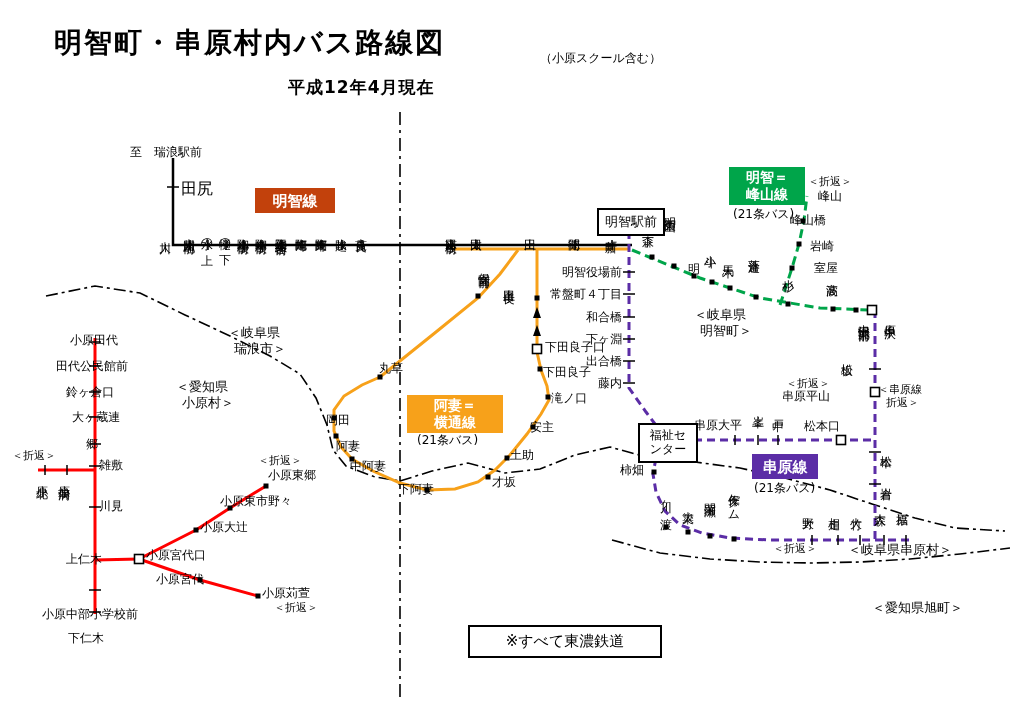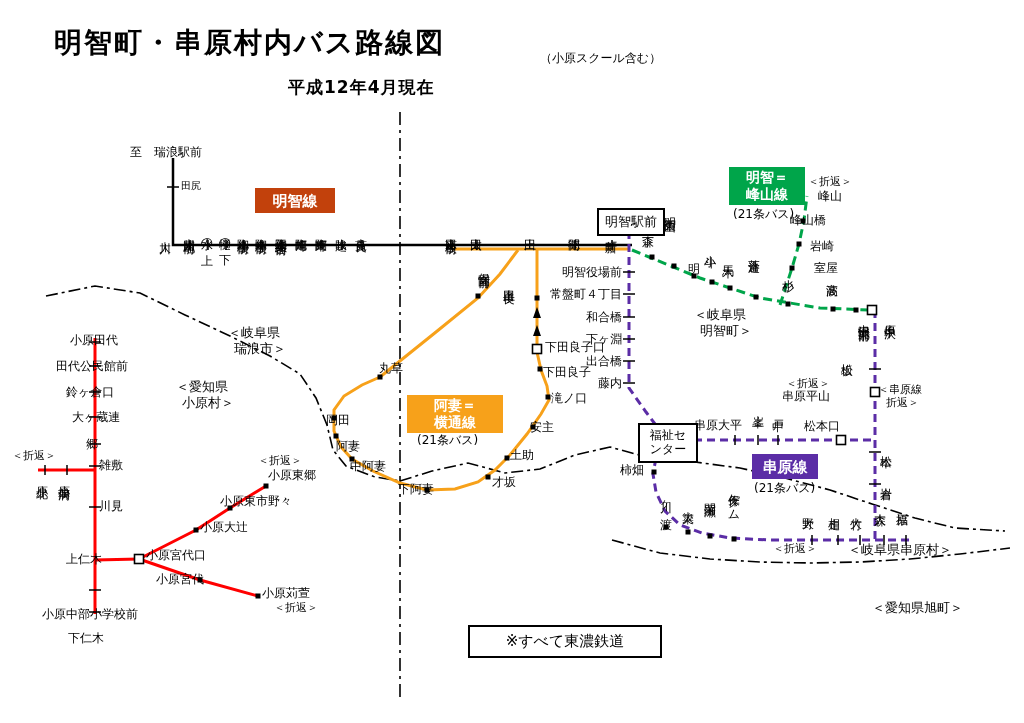--- a/index.html
+++ b/index.html
@@ -123,21 +123,21 @@
       <rect x="867.5" y="305.5" width="9" height="9" fill="#fff" stroke="#000" stroke-width="1.6"></rect>
       <rect x="870.5" y="387.5" width="9" height="9" fill="#fff" stroke="#000" stroke-width="1.6"></rect>
       <rect x="836.5" y="435.5" width="9" height="9" fill="#fff" stroke="#000" stroke-width="1.6"></rect>
       <polygon points="533,318 541,318 537,307" fill="#000"></polygon>
       <polygon points="533,336 541,336 537,325" fill="#000"></polygon>
     </svg>
   <div id="title">明智町・串原村内バス路線図</div>
   <div id="title-note">（小原スクール含む）</div>
   <div id="subtitle">平成12年4月現在</div>
 <div class="lbl" style="left: 130px; top: 146px; font-size: 12px;">至　瑞浪駅前</div>
-    <div class="lbl" style="left: 181px; top: 180px; font-size: 10px;">田尻</div>
+    <div class="lbl" style="left: 181px; top: 180px; font-size: 16px;">田尻</div>
     <div class="lbl v" style="left: 159px; top: 232px; font-size: 12px;">大川</div>
     <div class="lbl v" style="left: 183px; top: 229px; font-size: 12px;">大川団地前</div>
     <div class="lbl v" style="left: 201px; top: 229px; font-size: 12px;">水の上</div>
     <div class="lbl v" style="left: 219px; top: 229px; font-size: 12px;">樋の下</div>
     <div class="lbl v" style="left: 237px; top: 229px; font-size: 12px;">陶小学校前</div>
     <div class="lbl v" style="left: 255px; top: 229px; font-size: 12px;">陶中学校前</div>
     <div class="lbl v" style="left: 275px; top: 229px; font-size: 12px;">陶工業組合前</div>
     <div class="lbl v" style="left: 295px; top: 229px; font-size: 12px;">陶旭町</div>
     <div class="lbl v" style="left: 315px; top: 229px; font-size: 12px;">陶東町</div>
     <div class="lbl v" style="left: 335px; top: 229px; font-size: 12px;">吹越</div>

